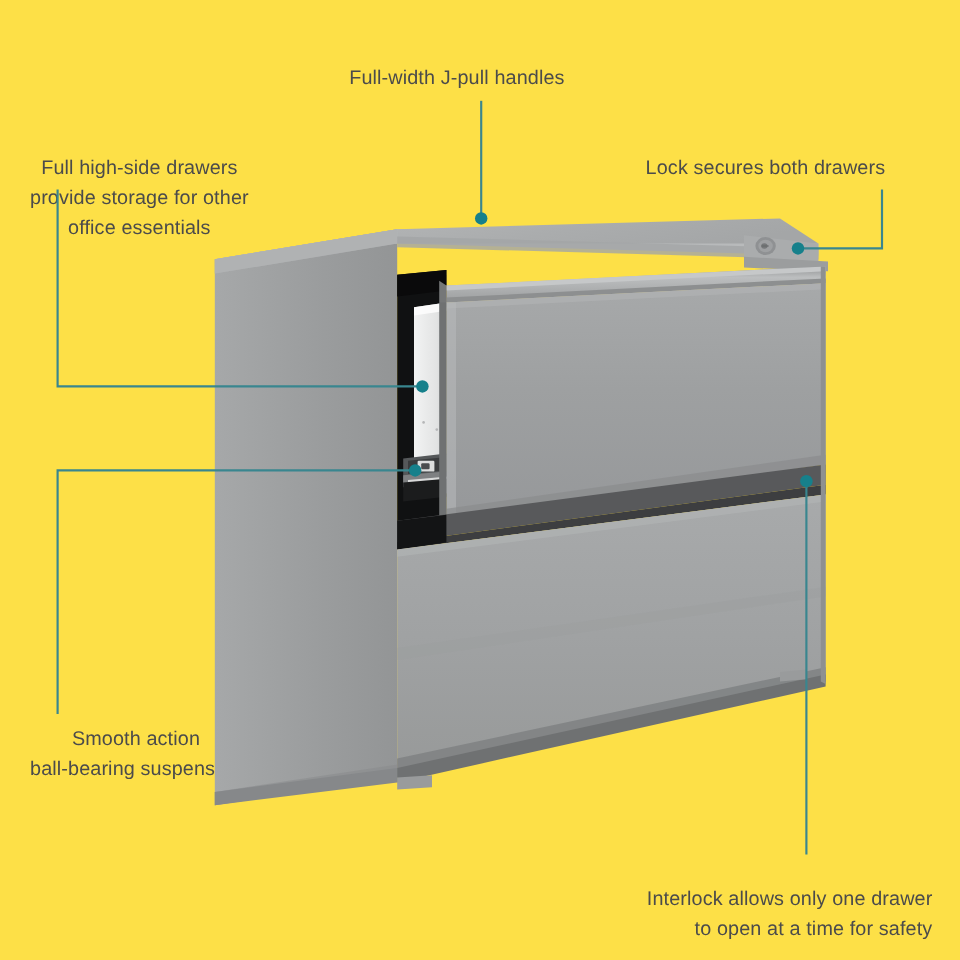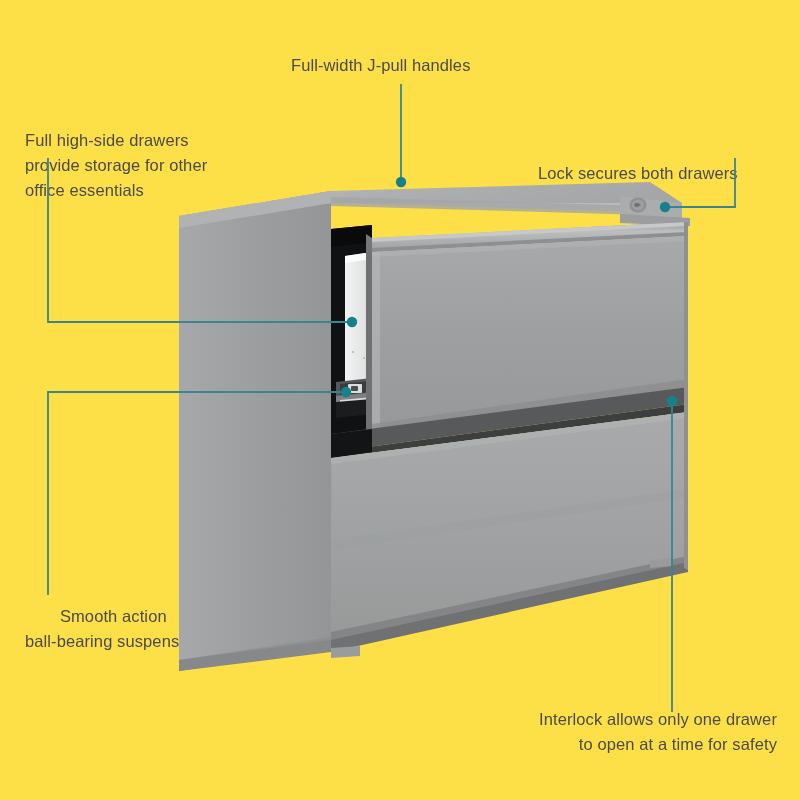--- a/index.html
+++ b/index.html
@@ -20,24 +20,24 @@
   .callout-label {
     position: absolute;
     color: #4b4b4b;
     font-size: 16.5px;
     line-height: 25px;
     font-family: "Liberation Sans", sans-serif;
     white-space: pre-line;
     letter-spacing: 0.1px;
   }
   .lbl-handles   { left: 291px; top: 53px;  text-align: left; }
-  .lbl-highside  { left: 25px;  top: 128px; text-align: left; }
-  .lbl-lock      { left: 538px; top: 128px; text-align: left; margin-top: 33px; }
+  .lbl-highside  { left: 25px;  top: 128px; text-align: center; }
+  .lbl-lock      { left: 538px; top: 128px; text-align: left; }
   .lbl-smooth    { left: 25px;  top: 604px; text-align: center; }
-  .lbl-interlock { left: 487px; top: 707px; text-align: right; width: 290px; }
+  .lbl-interlock { left: 487px; top: 737px; text-align: right; width: 290px; }
 
   #leaders, #cabinet-svg {
     position: absolute;
     left: 0; top: 0;
     width: 800px;
     height: 800px;
   }
   #leaders { z-index: 5; }
   #cabinet-svg { z-index: 2; }
 </style>

